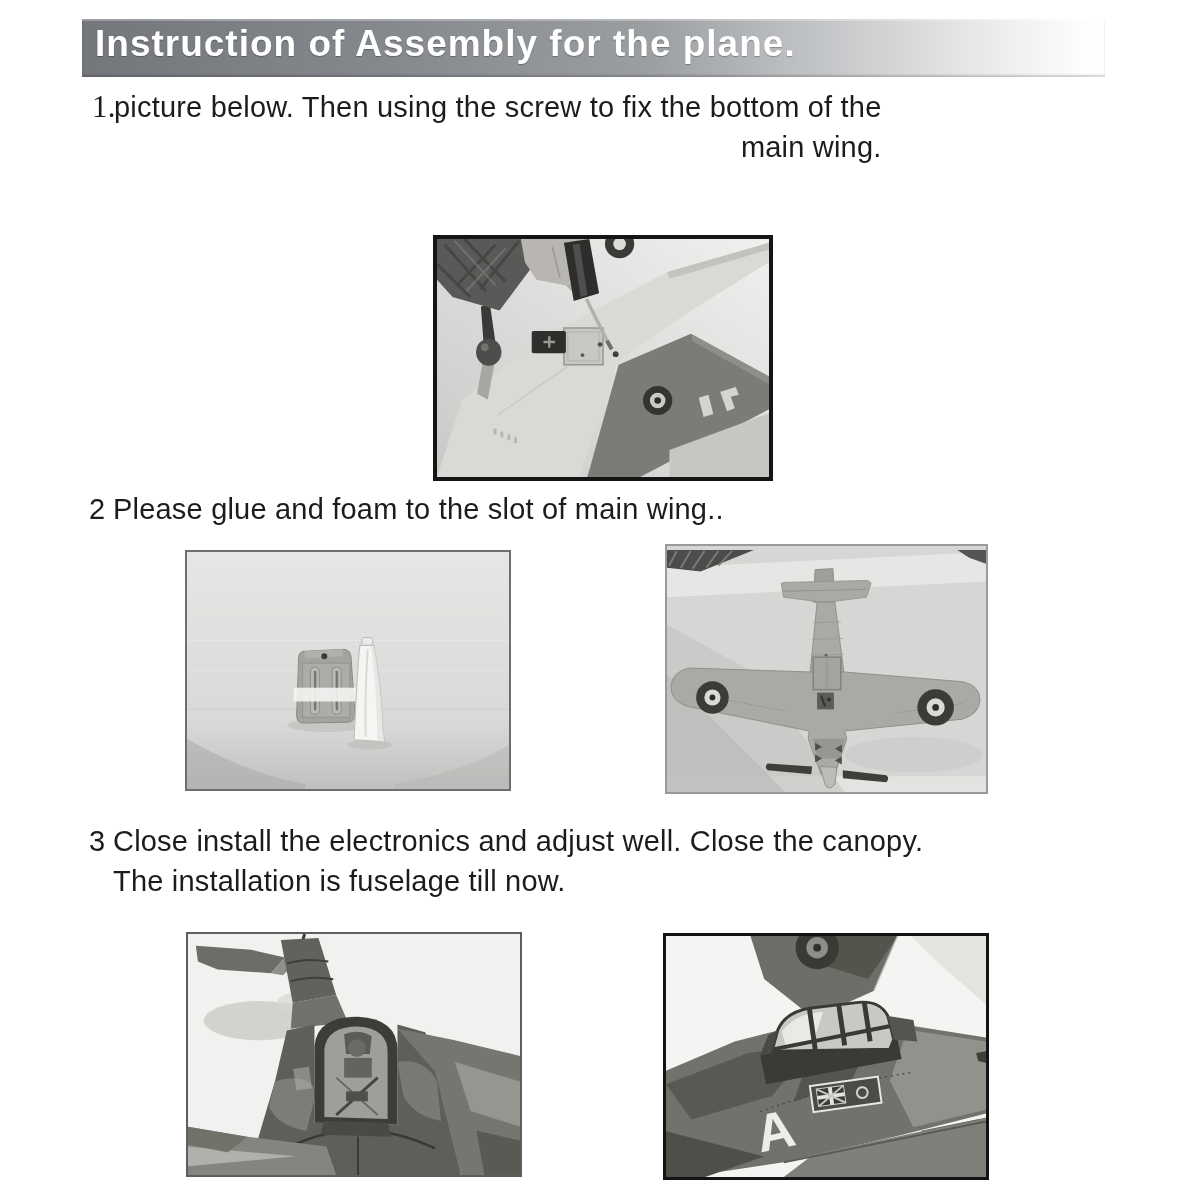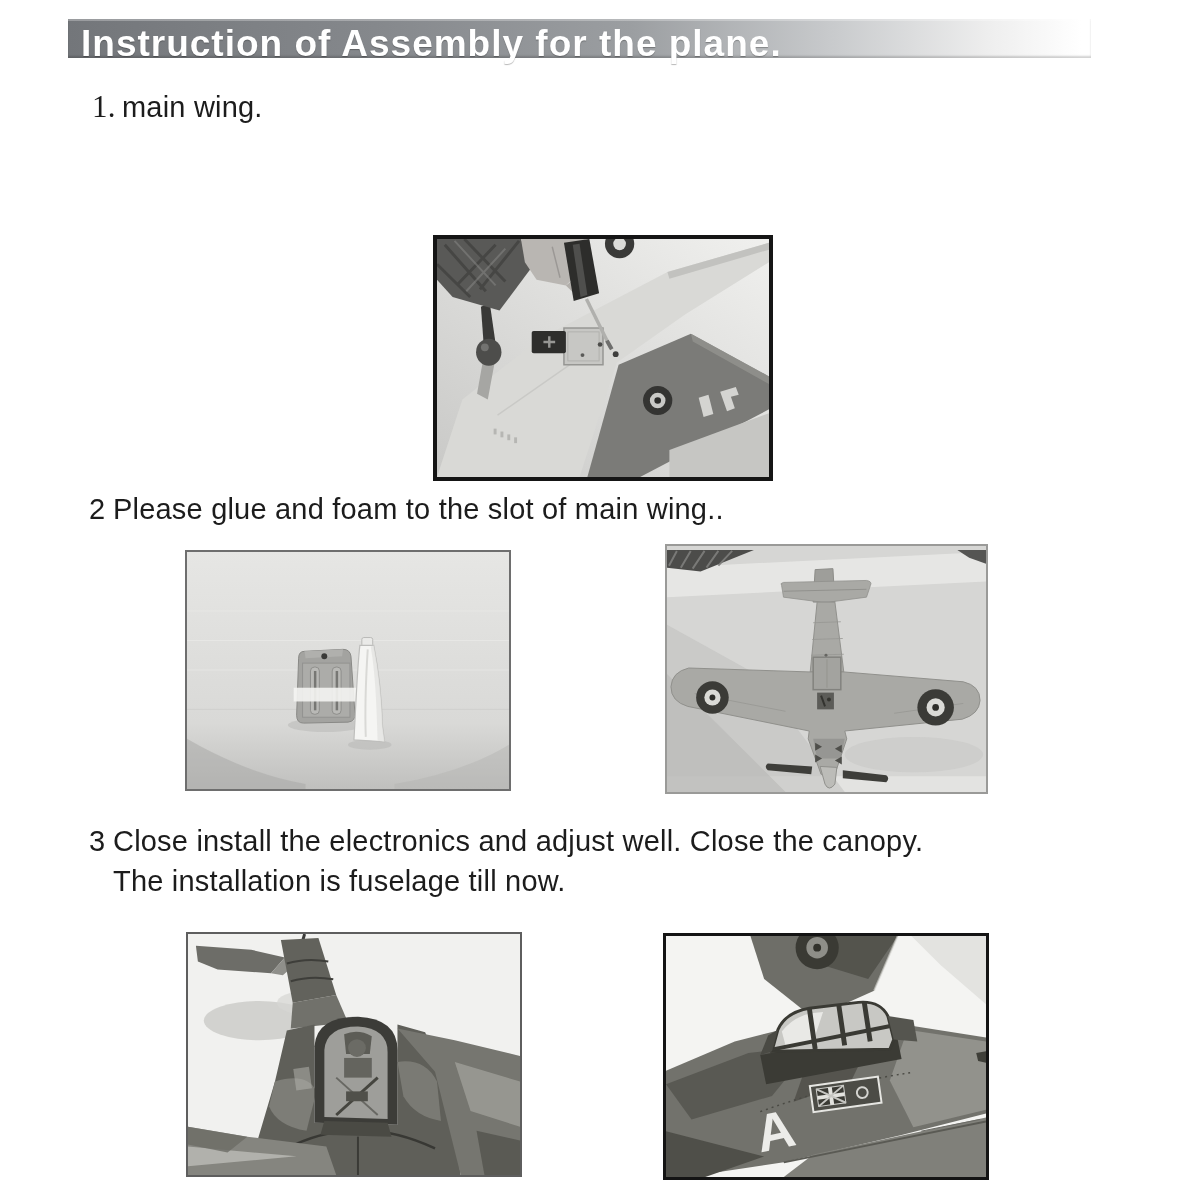--- a/index.html
+++ b/index.html
@@ -6,21 +6,21 @@
   .page{
     position:relative;
     width:1200px;height:1200px;
     background:#ffffff;
     font-family:"Liberation Sans",sans-serif;
     color:#1c1c1c;
     overflow:hidden;
   }
   
   .header-bar{
-    position:absolute;left:68px;top:19px;width:1023px;height:39px;
+    position:absolute;left:82px;top:19px;width:1023px;height:58px;
     background:linear-gradient(to right,#73767a 0%,#85888c 30%,#9b9ea1 55%,#c9cbcd 75%,#eeeeee 90%,#ffffff 99%);
     box-shadow:inset 0 2px 0 rgba(255,255,255,.28), inset 0 -2px 2px rgba(0,0,0,.18);
   }
   .header-bar .title{
     display:block;
     padding-left:13px;
     line-height:50px;
     font-size:37px;
     font-weight:700;
     letter-spacing:1px;
@@ -53,20 +53,21 @@
 
 <div class="page">
 
   <div class="header-bar">
     <span class="title">Instruction of Assembly for the plane.</span>
   </div>
 
   <div class="step step1">
     <div class="num">1.</div>
     <div class="lines">
+      <div class="ln1">picture below. Then using the screw to fix the bottom of the</div>
       <div class="ln2">main wing.</div>
     </div>
   </div>
 
   <figure class="photo photo-1" aria-label="fixing-screw-under-main-wing-photo">
     <svg viewBox="0 0 340 246" preserveAspectRatio="none">
       <defs>
         <linearGradient id="p1bg" x1="1" y1="0" x2="0" y2="1">
           <stop offset="0" stop-color="#f0f0ee"></stop>
             <stop offset="1" stop-color="#c9c9c7"></stop>

